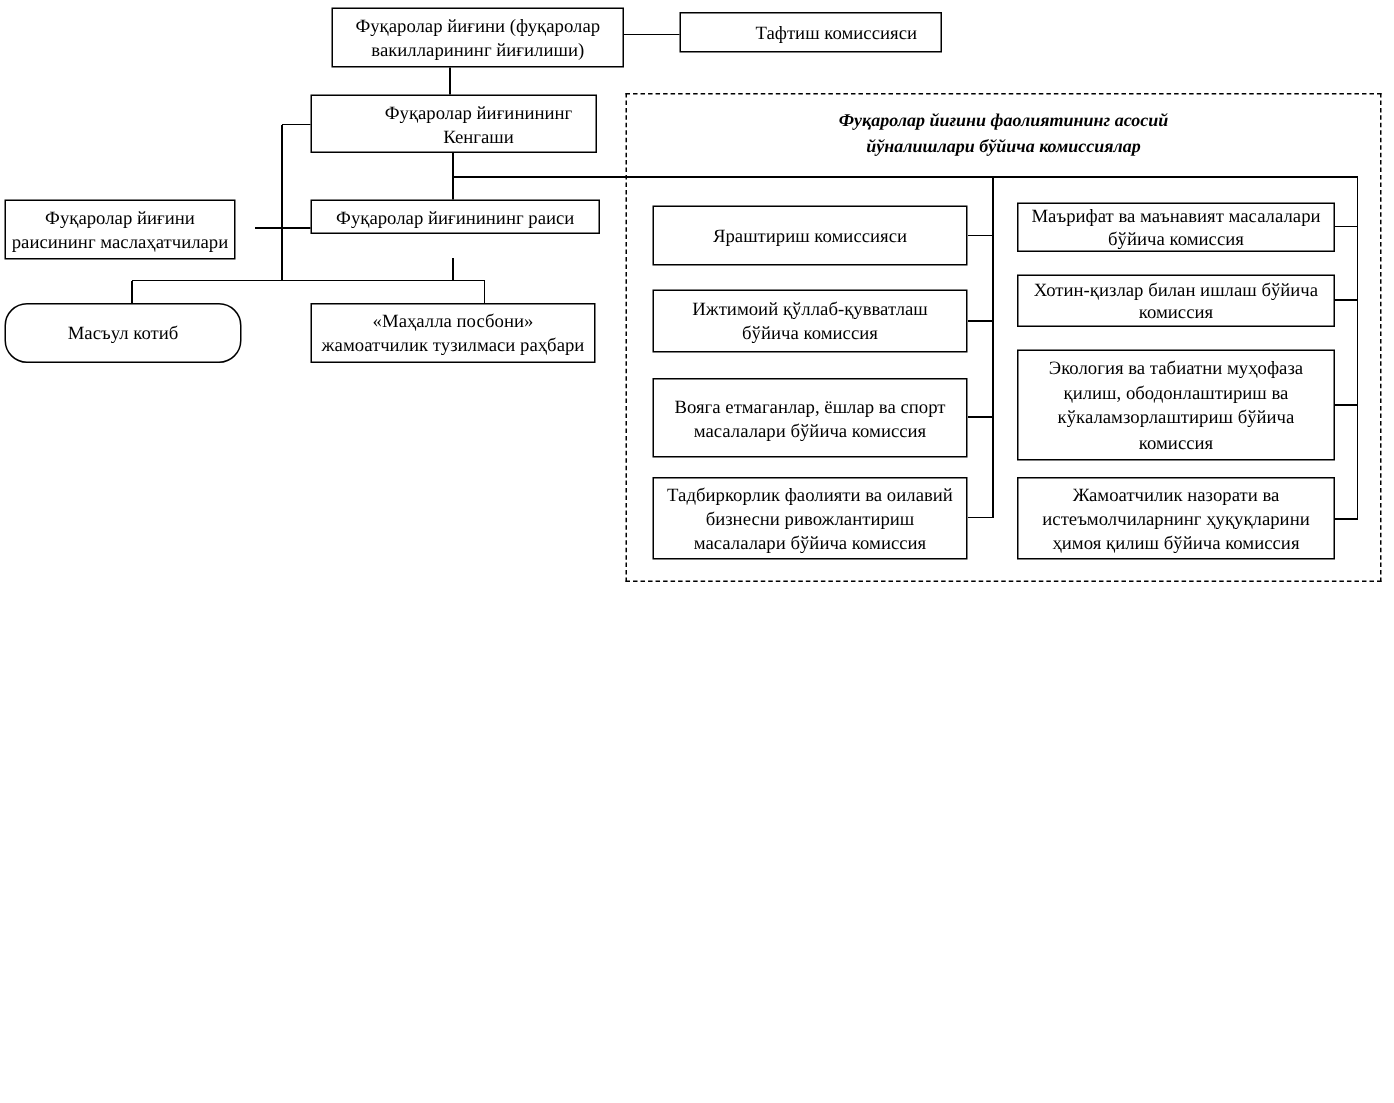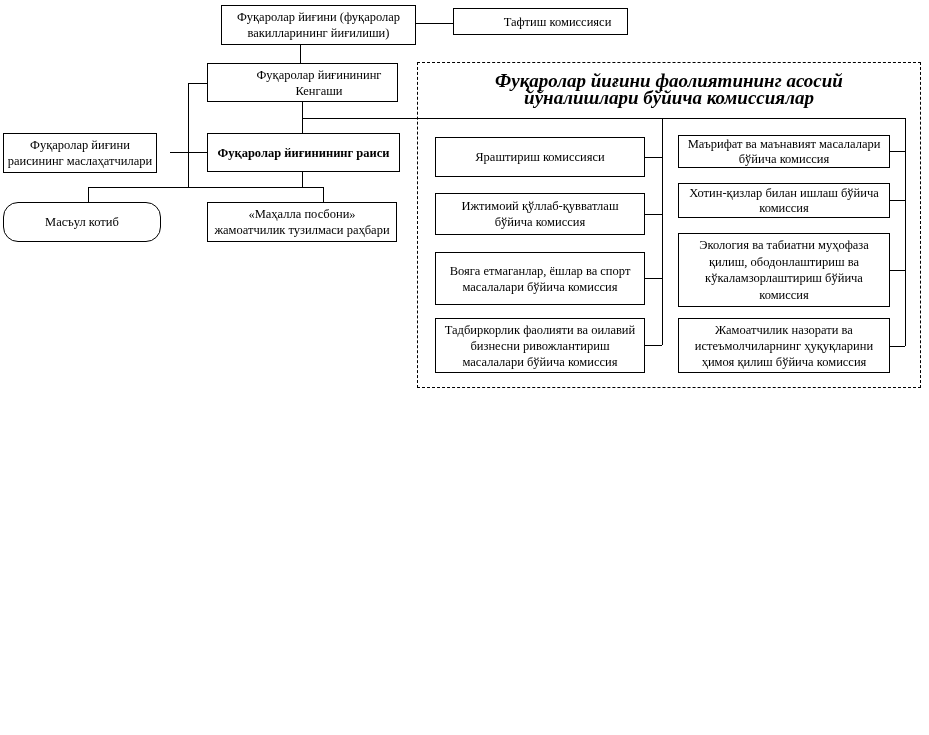--- a/index.html
+++ b/index.html
@@ -48,31 +48,31 @@
     background: transparent;
     z-index: 1;
   }
   .dashed-title {
     position: absolute;
     left: 417px; top: 72px;
     width: 504px;
     text-align: center;
     font-weight: bold;
     font-style: italic;
-    font-size: 19px;
+    font-size: 12px;
     line-height: 17px;
     white-space: pre-line;
     z-index: 2;
   }
   
   #n-assembly  { left: 205px; top: 5px;   width: 195px; height: 40px; margin-left: 16px; }
   #n-audit     { left: 453px; top: 8px;   width: 175px; height: 27px; padding-left: 37px; }
   #n-council   { left: 207px; top: 63px;  width: 191px; height: 39px; padding-left: 36px; }
   #n-advisors  { left: 3px;   top: 133px; width: 154px; height: 40px; }
-  #n-chairman  { left: 207px; top: 133px; width: 193px; height: 39px; font-weight: bold; }
+  #n-chairman  { left: 207px; top: 133px; width: 193px; height: 23px; }
   #n-secretary { left: 3px;   top: 202px; width: 158px; height: 40px; border-radius: 15px; }
   #n-posbon    { left: 207px; top: 202px; width: 190px; height: 40px; }
   #n-cl1 { left: 435px; top: 137px; width: 210px; height: 40px; }
   #n-cl2 { left: 435px; top: 193px; width: 210px; height: 42px; }
   #n-cl3 { left: 435px; top: 252px; width: 210px; height: 53px; }
   #n-cl4 { left: 435px; top: 318px; width: 210px; height: 55px; }
   #n-cr1 { left: 678px; top: 135px; width: 212px; height: 33px; line-height: 15px; text-align: center; }
   #n-cr2 { left: 678px; top: 183px; width: 212px; height: 35px; line-height: 15px; }
   #n-cr3 { left: 678px; top: 233px; width: 212px; height: 74px; line-height: 16.5px; }
   #n-cr4 { left: 678px; top: 318px; width: 212px; height: 55px; }

